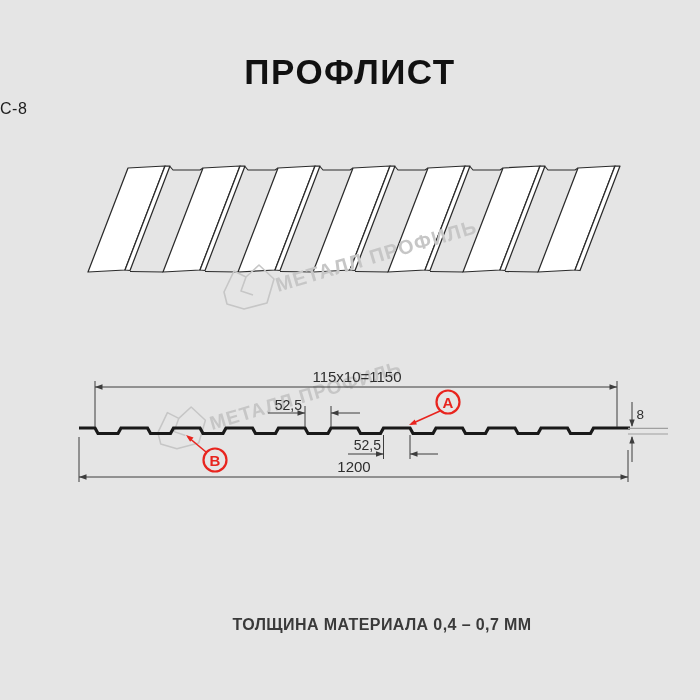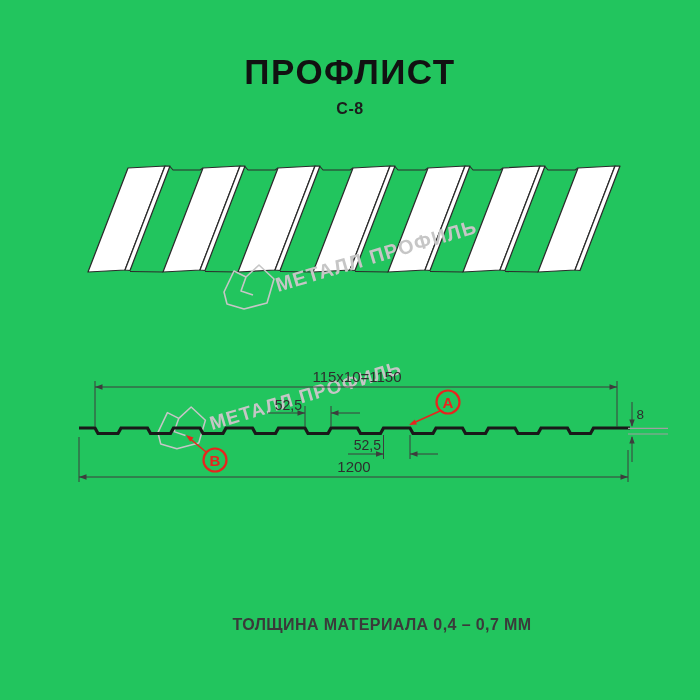--- a/index.html
+++ b/index.html
@@ -1,21 +1,21 @@
 <!DOCTYPE html>
 <html><head>
 <meta charset="utf-8">
 <style>
   html,body{margin:0;padding:0;background:#fff;}
-  .page{position:relative;width:700px;height:700px;background:#22c55e;overflow:hidden;
+  .page{position:relative;width:700px;height:700px;background:#e5e5e5;overflow:hidden;
         font-family:"Liberation Sans",sans-serif;}
   .title{position:absolute;top:52px;left:0;width:700px;text-align:center;
          font-size:35px;font-weight:800;letter-spacing:1.5px;color:#111;}
-  .subtitle{position:absolute;top:100px;left:0;width:700px;text-align:center;
-         font-size:16px;font-weight:700;letter-spacing:.5px;color:#1c1c1c;}
+  .subtitle{position:absolute;top:100px;left:0;width:700px;
+         font-size:16px;font-weight:400;letter-spacing:.5px;color:#1c1c1c;}
   .footer{position:absolute;top:616px;left:0;width:700px;text-align:center;
          font-size:16px;font-weight:600;letter-spacing:.4px;color:#3a3a3a;padding-left:32px;}
   svg{position:absolute;top:0;left:0;}
   .sheet3d{fill:#ffffff;stroke:#2b2b2b;stroke-width:1.25;stroke-linejoin:round;}
   .thin3d{fill:none;stroke:#2b2b2b;stroke-width:1.1;stroke-linejoin:round;}
   .profile{fill:none;stroke:#191919;stroke-width:3.2;stroke-linejoin:miter;}
   .dimline{stroke:#3d3d3d;stroke-width:1;fill:none;}
   .dimhead{fill:#3d3d3d;stroke:none;}
   .grayext{stroke:#a0a0a0;stroke-width:1.2;fill:none;}
   .dimtxt{fill:#2e2e2e;font-size:14px;}

